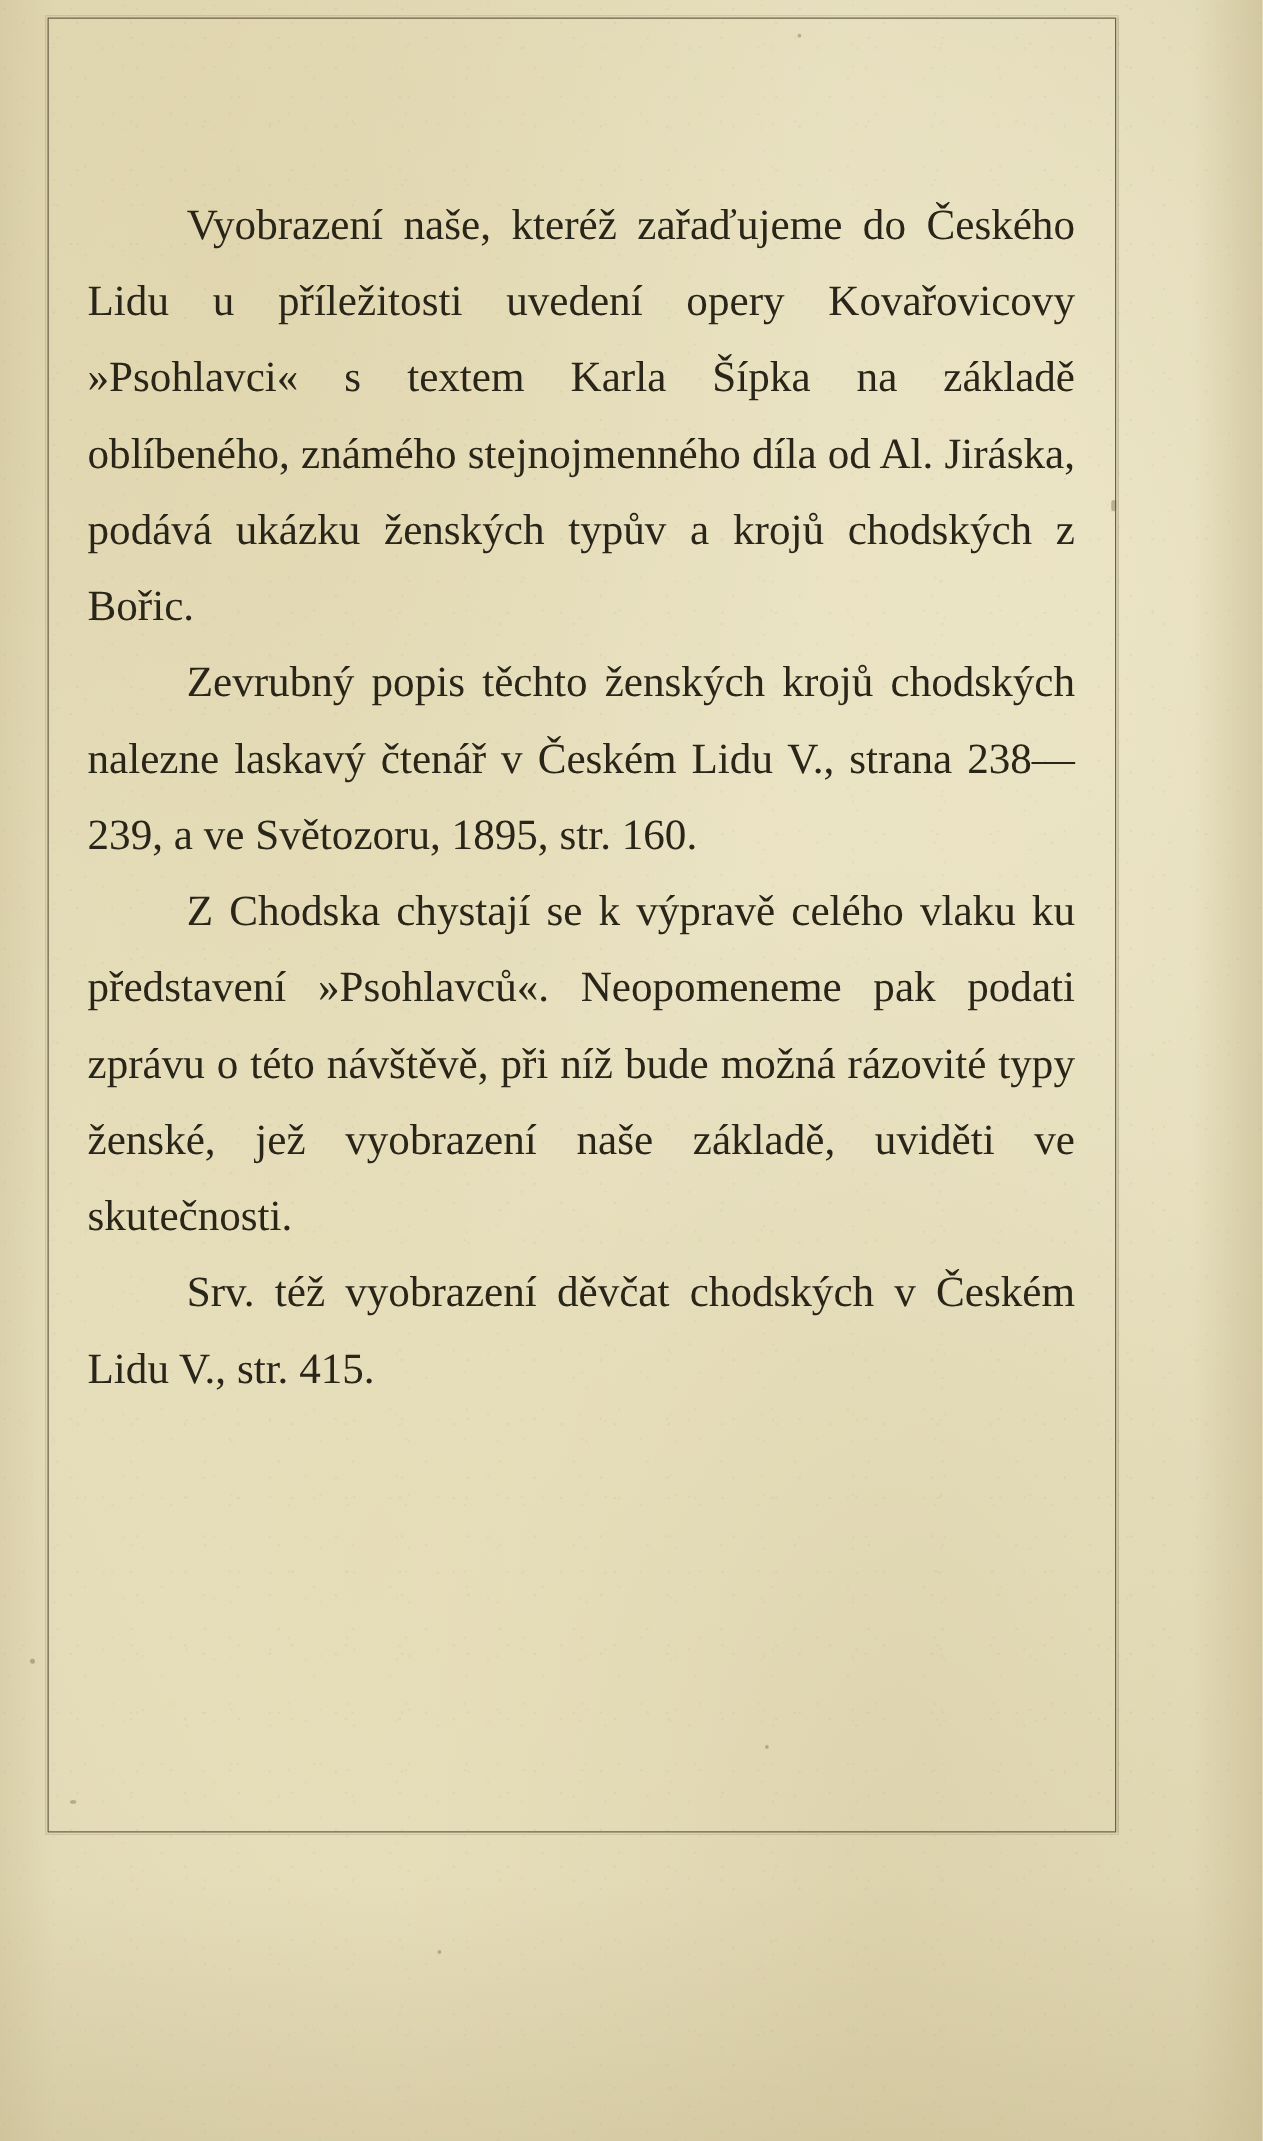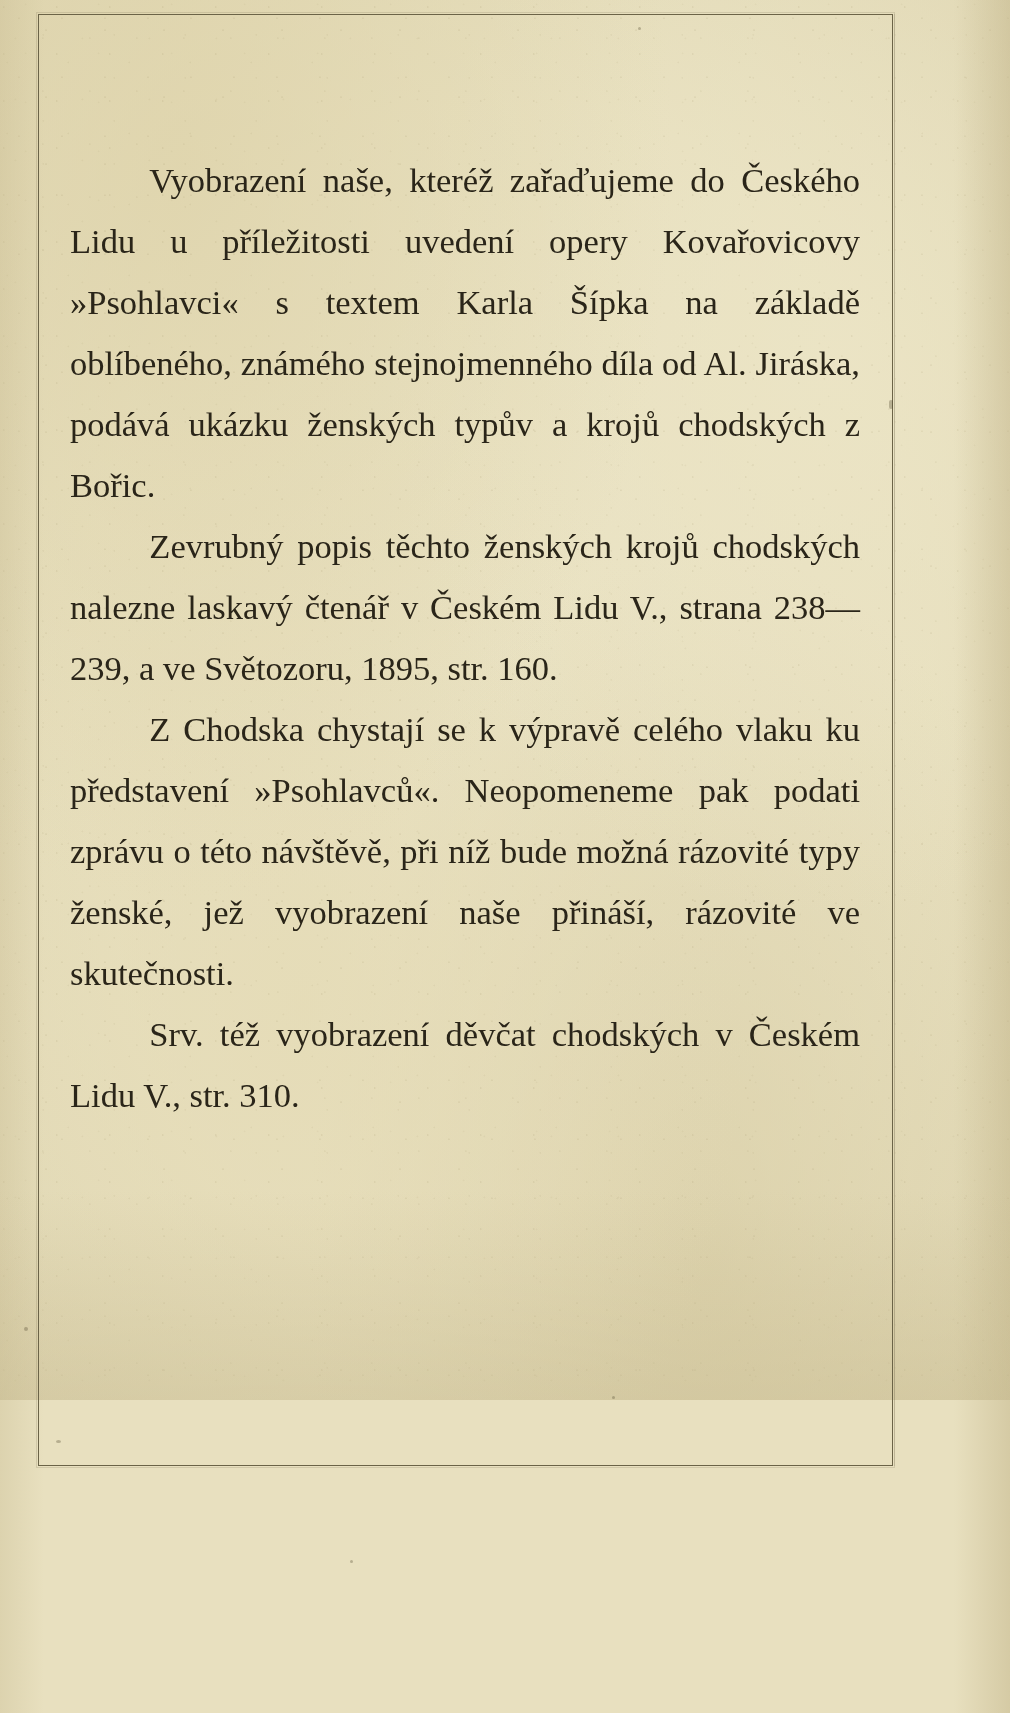--- a/index.html
+++ b/index.html
@@ -11,21 +11,21 @@
     height: 1713px;
     overflow: hidden;
     background: #e8e0bf;
     font-family: "Liberation Serif", serif;
   }
 
   
   .page {
     position: relative;
     width: 1010px;
-    height: 1400px;
+    height: 1713px;
     background-color: #e9e2c2;
     background-image:
       radial-gradient(ellipse at 18% 12%, rgba(222,211,170,0.75) 0%, rgba(222,211,170,0) 42%),
       radial-gradient(ellipse at 82% 26%, rgba(236,229,198,0.8) 0%, rgba(236,229,198,0) 38%),
       radial-gradient(ellipse at 30% 72%, rgba(228,218,180,0.7) 0%, rgba(228,218,180,0) 45%),
       radial-gradient(ellipse at 70% 90%, rgba(216,205,165,0.7) 0%, rgba(216,205,165,0) 40%),
       radial-gradient(ellipse at 50% 50%, rgba(235,228,199,0.55) 0%, rgba(226,216,180,0.25) 60%, rgba(206,194,152,0.35) 100%);
     box-sizing: border-box;
   }
 
@@ -153,17 +153,17 @@
   <div class="speck" style="left:638px;top:27px;width:3px;height:3px;"></div>
   <div class="speck" style="left:889px;top:400px;width:4px;height:9px;border-radius:2px;"></div>
   <div class="speck" style="left:24px;top:1327px;width:4px;height:4px;"></div>
   <div class="speck" style="left:56px;top:1440px;width:5px;height:3px;"></div>
   <div class="speck" style="left:350px;top:1560px;width:3px;height:3px;"></div>
   <div class="speck" style="left:612px;top:1396px;width:3px;height:3px;"></div>
 
   <div class="textblock">
     <p class="para indent">Vyobrazení naše, kteréž zařaďujeme do Českého Lidu u příležitosti uvedení opery Kovařovicovy »Psohlavci« s textem Karla Šípka na základě oblíbeného, známého stejnojmenného díla od Al. Jiráska, podává ukázku ženských typův a krojů chodských z Bořic.</p>
     <p class="para indent">Zevrubný popis těchto ženských krojů chodských nalezne laskavý čtenář v Českém Lidu V., strana 238—239, a ve Světozoru, 1895, str. 160.</p>
-    <p class="para indent">Z Chodska chystají se k výpravě celého vlaku ku představení »Psohlavců«. Neopomeneme pak podati zprávu o této návštěvě, při níž bude možná rázovité typy ženské, jež vyobrazení naše přináší, rázovité ve skutečnosti.</p>
-    <p class="para indent">Srv. též vyobrazení děvčat chodských v Českém Lidu V., str. 310.</p>
+    <p class="para indent">Z Chodska chystají se k výpravě celého vlaku ku představení »Psohlavců«. Neopomeneme pak podati zprávu o této návštěvě, při níž bude možná rázovité typy ženské, jež vyobrazení naše základě, uviděti ve skutečnosti.</p>
+    <p class="para indent">Srv. též vyobrazení děvčat chodských v Českém Lidu V., str. 415.</p>
   </div>
 
 </div>
 
 </body></html>

